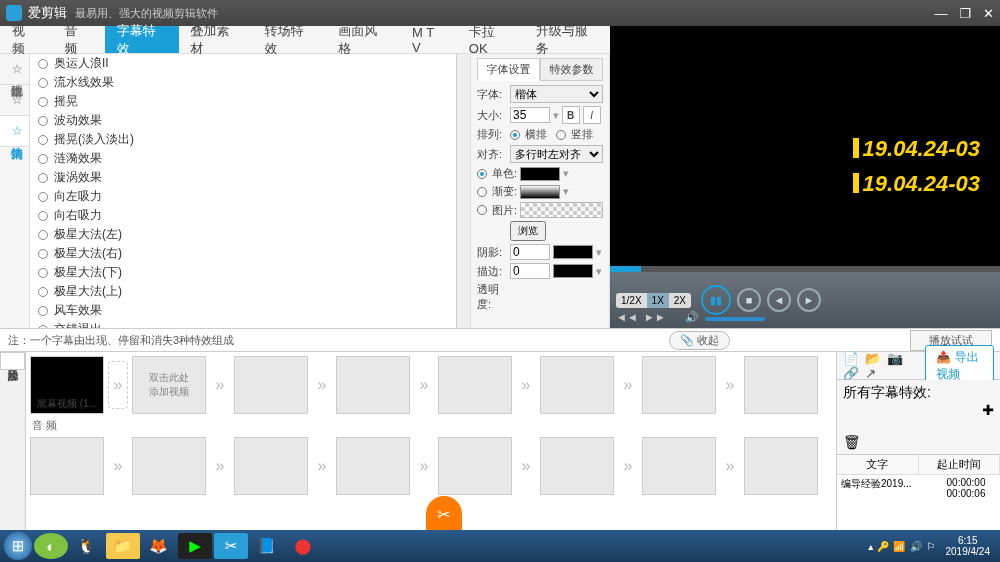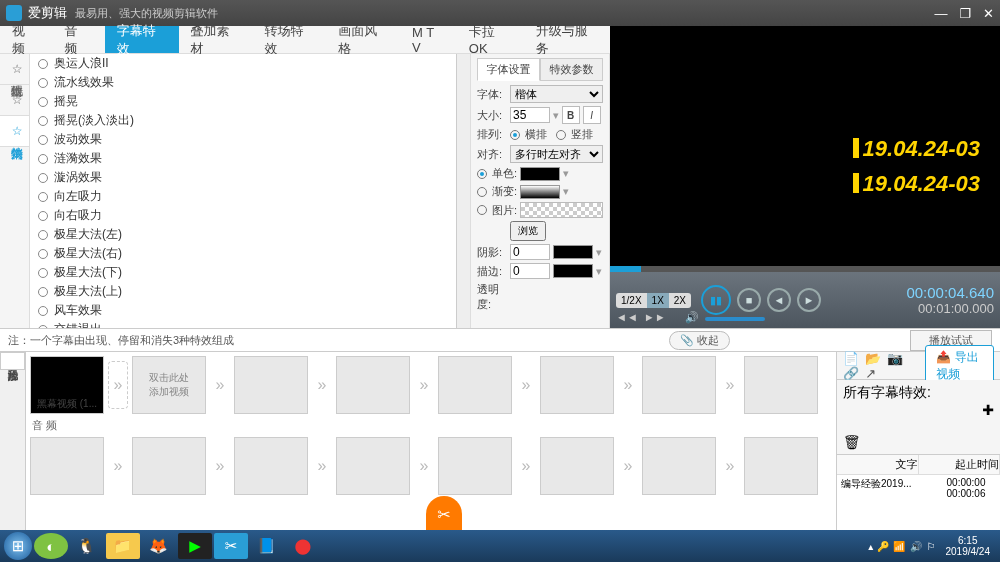--- a/index.html
+++ b/index.html
@@ -72,21 +72,21 @@
 .clip-cell.thumb { background:#000; color:#fff; padding:2px;}
 .clip-cell.thumb .bar { width:100%; height:38px; background:#000;}
 .clip-label { font-size:10px; color:#444; margin-top:2px;}
 .arrow-box { width:20px; height:48px; display:flex; align-items:center; justify-content:center; color:#bbb; font-size:16px;}
 .arrow-box.ring { border:1px dashed #ccc; border-radius:4px;}
 .export-area { width:164px; border-left:1px solid #ccc; display:flex; flex-direction:column;}
 .tool-row { height:28px; display:flex; align-items:center; gap:8px; padding:0 6px; background:#f5f5f5; border-bottom:1px solid #ccc; font-size:13px; color:#555;}
 .export-btn { background:#fff; border:1px solid #1b9fd8; color:#1b9fd8; padding:3px 10px; font-size:12px; border-radius:3px; cursor:pointer; margin-left:auto;}
 .sub-header { background:#f5f5f5; padding:4px 6px; font-size:14px; border-bottom:1px solid #ccc; display:flex; align-items:flex-start;flex-direction:column;}
 .sub-cols { display:flex; font-size:11px; background:#f8f8f8; border-bottom:1px solid #ddd;}
-.sub-cols div { flex:1; text-align:right; padding:2px 0; border-right:1px solid #ddd;}
+.sub-cols div { flex:1; text-align:center; padding:2px 0; border-right:1px solid #ddd;}
 .sub-row { display:flex; font-size:10px; padding:2px 4px;}
 .sub-row .c1 { flex:1;} .sub-row .c2 { width:60px; text-align:center;}
 
 .cut-btn { position:absolute; left:400px; bottom:-2px; width:36px; height:36px; background:#ff7a00; border-radius:50% 50% 0 0; display:flex; align-items:center; justify-content:center; color:#fff; font-size:16px;}
 
 .taskbar { position:absolute; bottom:0; left:0; right:0; height:32px; background:linear-gradient(#2a5a8a,#1a3a5a); display:flex; align-items:center; padding:0 4px; gap:2px;}
 .taskbar .tbtn { width:34px; height:26px; display:flex; align-items:center; justify-content:center; font-size:15px; color:#fff; border-radius:2px;}
 .taskbar .start { background:radial-gradient(circle,#7ec0ee,#1a5a9a); border-radius:50%; width:28px; height:28px;}
 .taskbar .tray { margin-left:auto; display:flex; align-items:center; gap:6px; color:#fff; font-size:10px; padding-right:6px;}
 .tray .clock { text-align:center; line-height:1.1;}
@@ -121,22 +121,22 @@
     <div class="effect-area">
       <div class="cat-tabs" id="cat-tabs">
           <div class="cat-tab"><span class="star">☆</span>出现特效</div>
           <div class="cat-tab"><span class="star">☆</span>停留特效</div>
           <div class="cat-tab active"><span class="star">☆</span>消失特效</div>
         </div>
       <div class="effect-list" id="effect-list">
           <div class="effect-item"><span class="radio"></span>奥运人浪II</div>
           <div class="effect-item"><span class="radio"></span>流水线效果</div>
           <div class="effect-item"><span class="radio"></span>摇晃</div>
+          <div class="effect-item"><span class="radio"></span>波动效果</div>
           <div class="effect-item"><span class="radio"></span>摇晃(淡入淡出)</div>
-          <div class="effect-item"><span class="radio"></span>波动效果</div>
           <div class="effect-item"><span class="radio"></span>涟漪效果</div>
           <div class="effect-item"><span class="radio"></span>漩涡效果</div>
           <div class="effect-item"><span class="radio"></span>向左吸力</div>
           <div class="effect-item"><span class="radio"></span>向右吸力</div>
           <div class="effect-item"><span class="radio"></span>极星大法(左)</div>
           <div class="effect-item"><span class="radio"></span>极星大法(右)</div>
           <div class="effect-item"><span class="radio"></span>极星大法(下)</div>
           <div class="effect-item"><span class="radio"></span>极星大法(上)</div>
           <div class="effect-item"><span class="radio"></span>风车效果</div>
           <div class="effect-item"><span class="radio"></span>交错退出</div>
@@ -227,24 +227,20 @@
         <div class="ctrl-btn">■</div>
         <div class="ctrl-btn">◄</div>
         <div class="ctrl-btn">►</div>
       </div>
       <div class="mini-icons">
         <span>◄◄</span>
         <span>►►</span>
         <span style="margin-left:14px">🔊</span>
         <div style="width:60px;height:4px;background:#2a8ccc;border-radius:2px;margin-top:6px"></div>
       </div>
-      <div class="timecode">
-        <div class="cur">00:00:04.640</div>
-        <div class="tot">00:01:00.000</div>
-      </div>
     </div>
   </div>
 </div>
 
 <div class="note-row">
   <span>注：一个字幕由出现、停留和消失3种特效组成</span>
   <span class="collapse-btn">📎 <span>收起</span></span>
   <span class="play-test">播放试试</span>
 </div>
 

